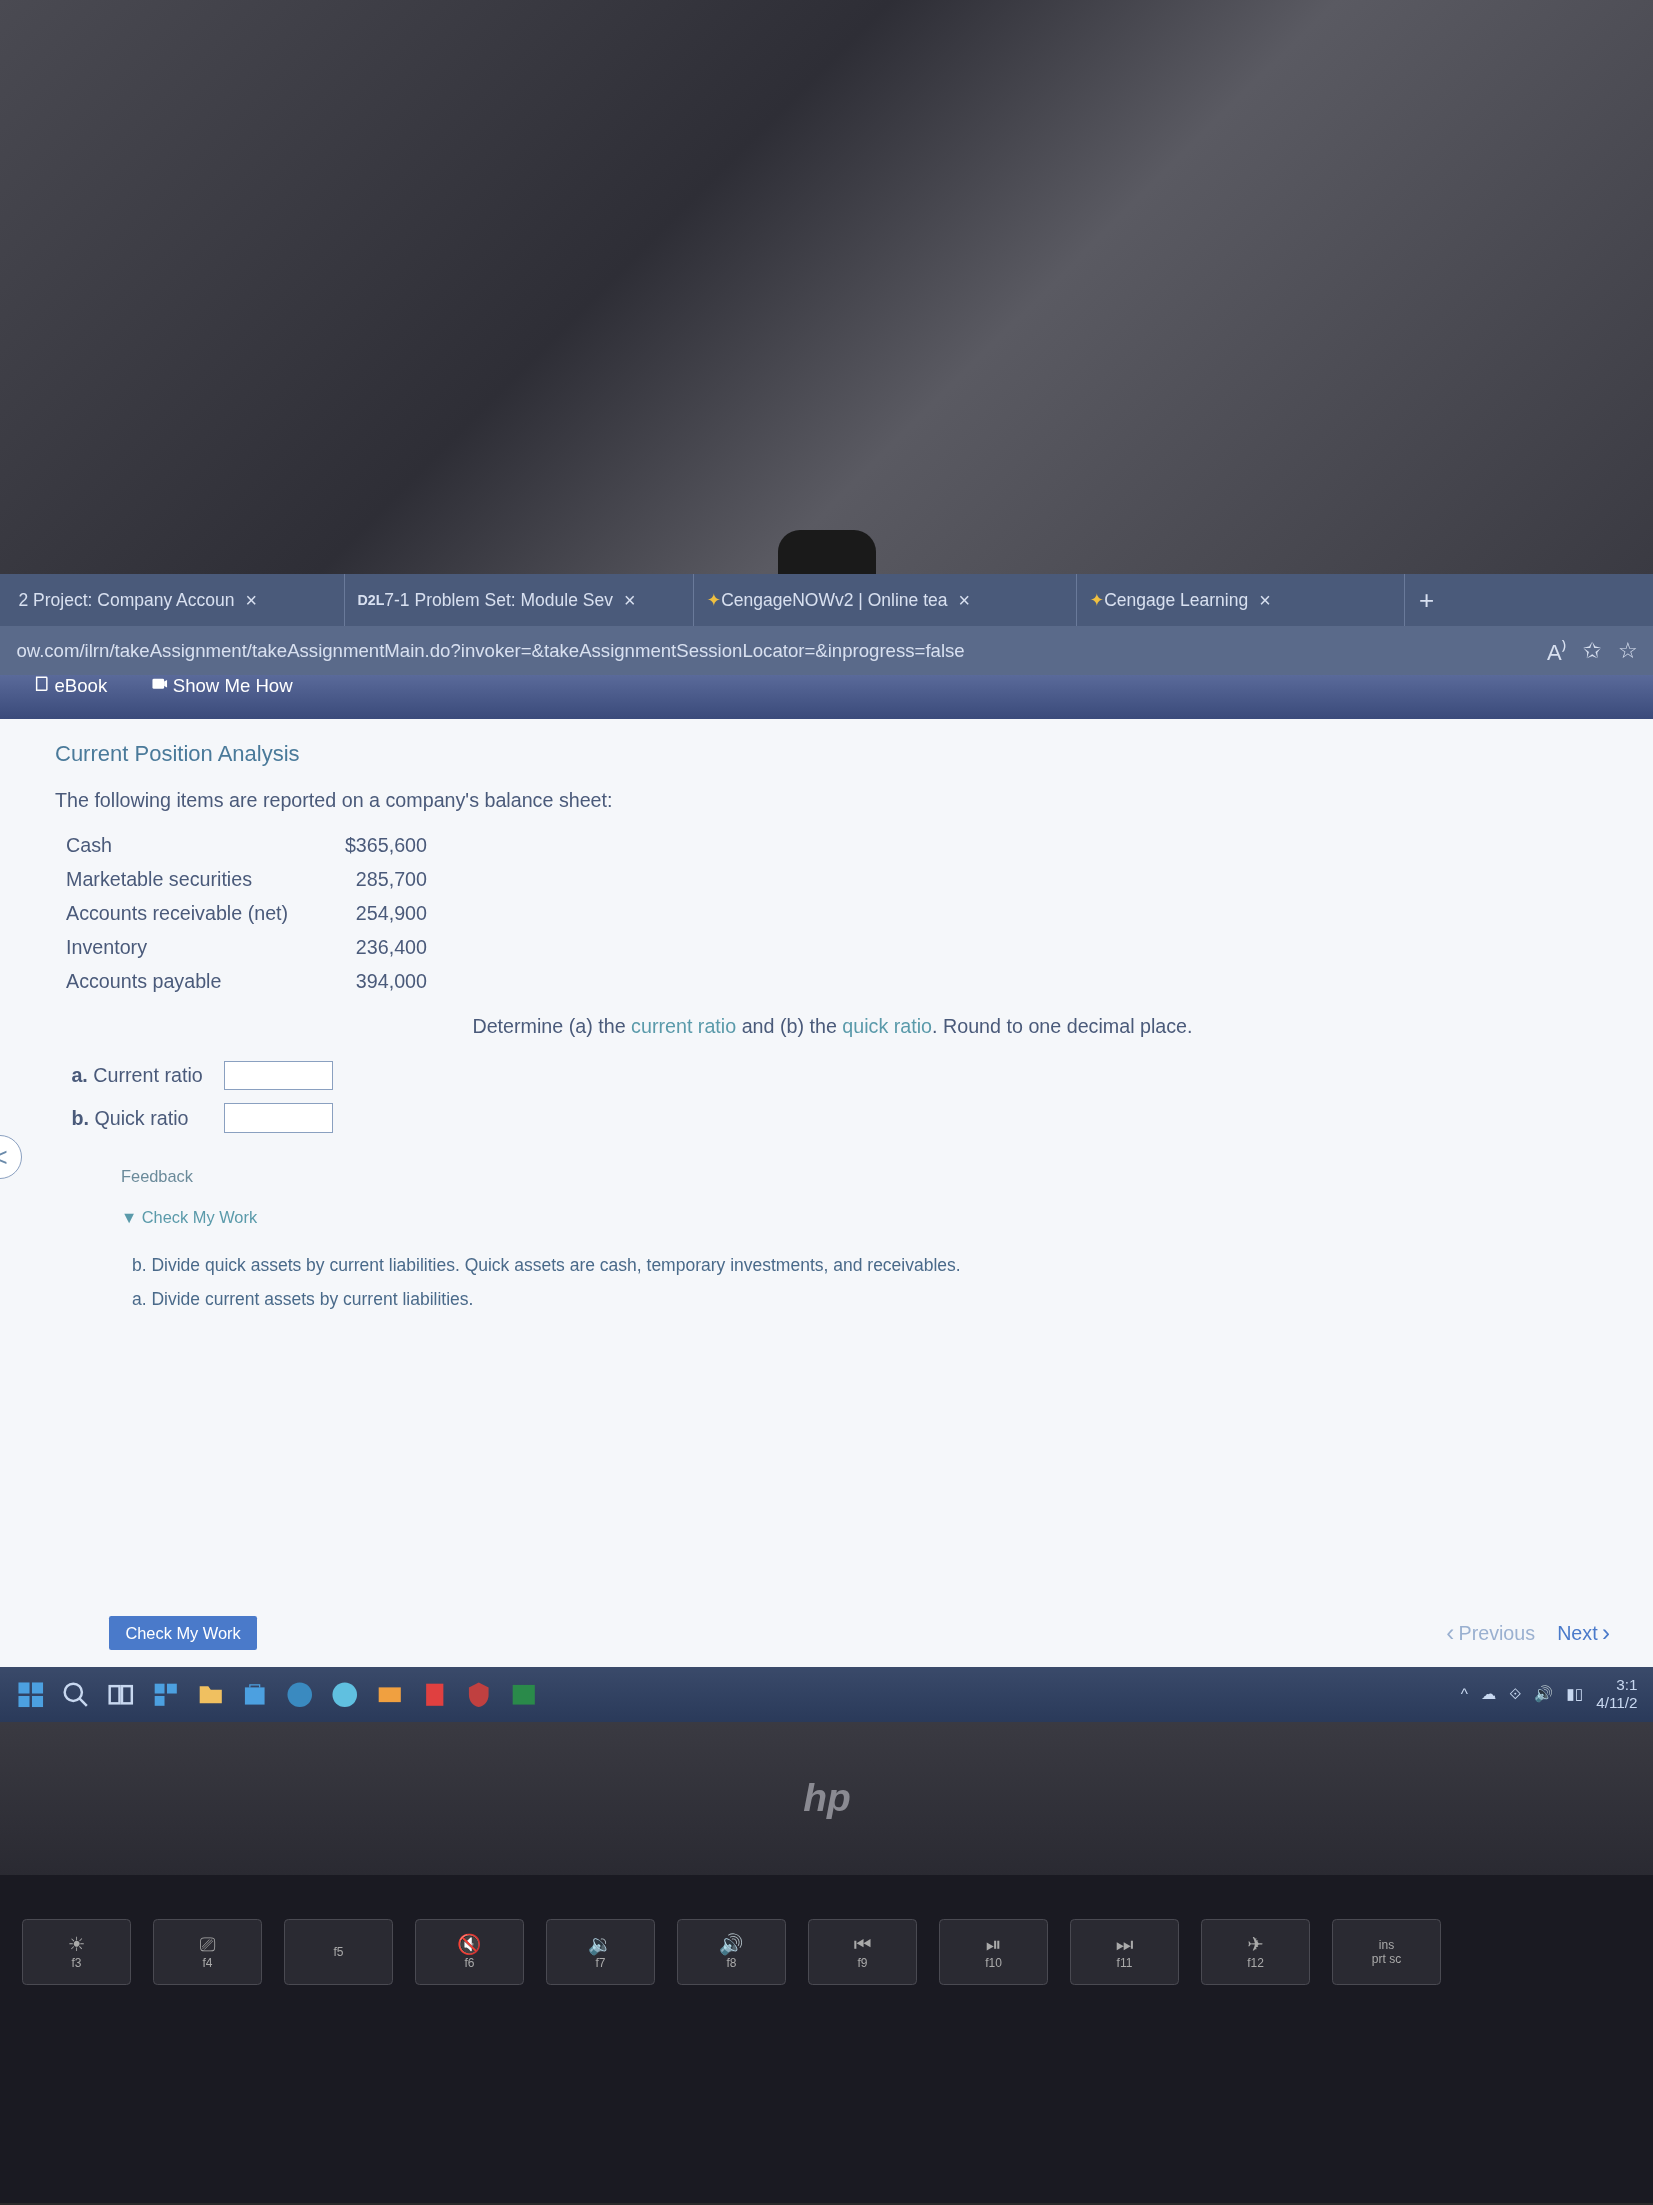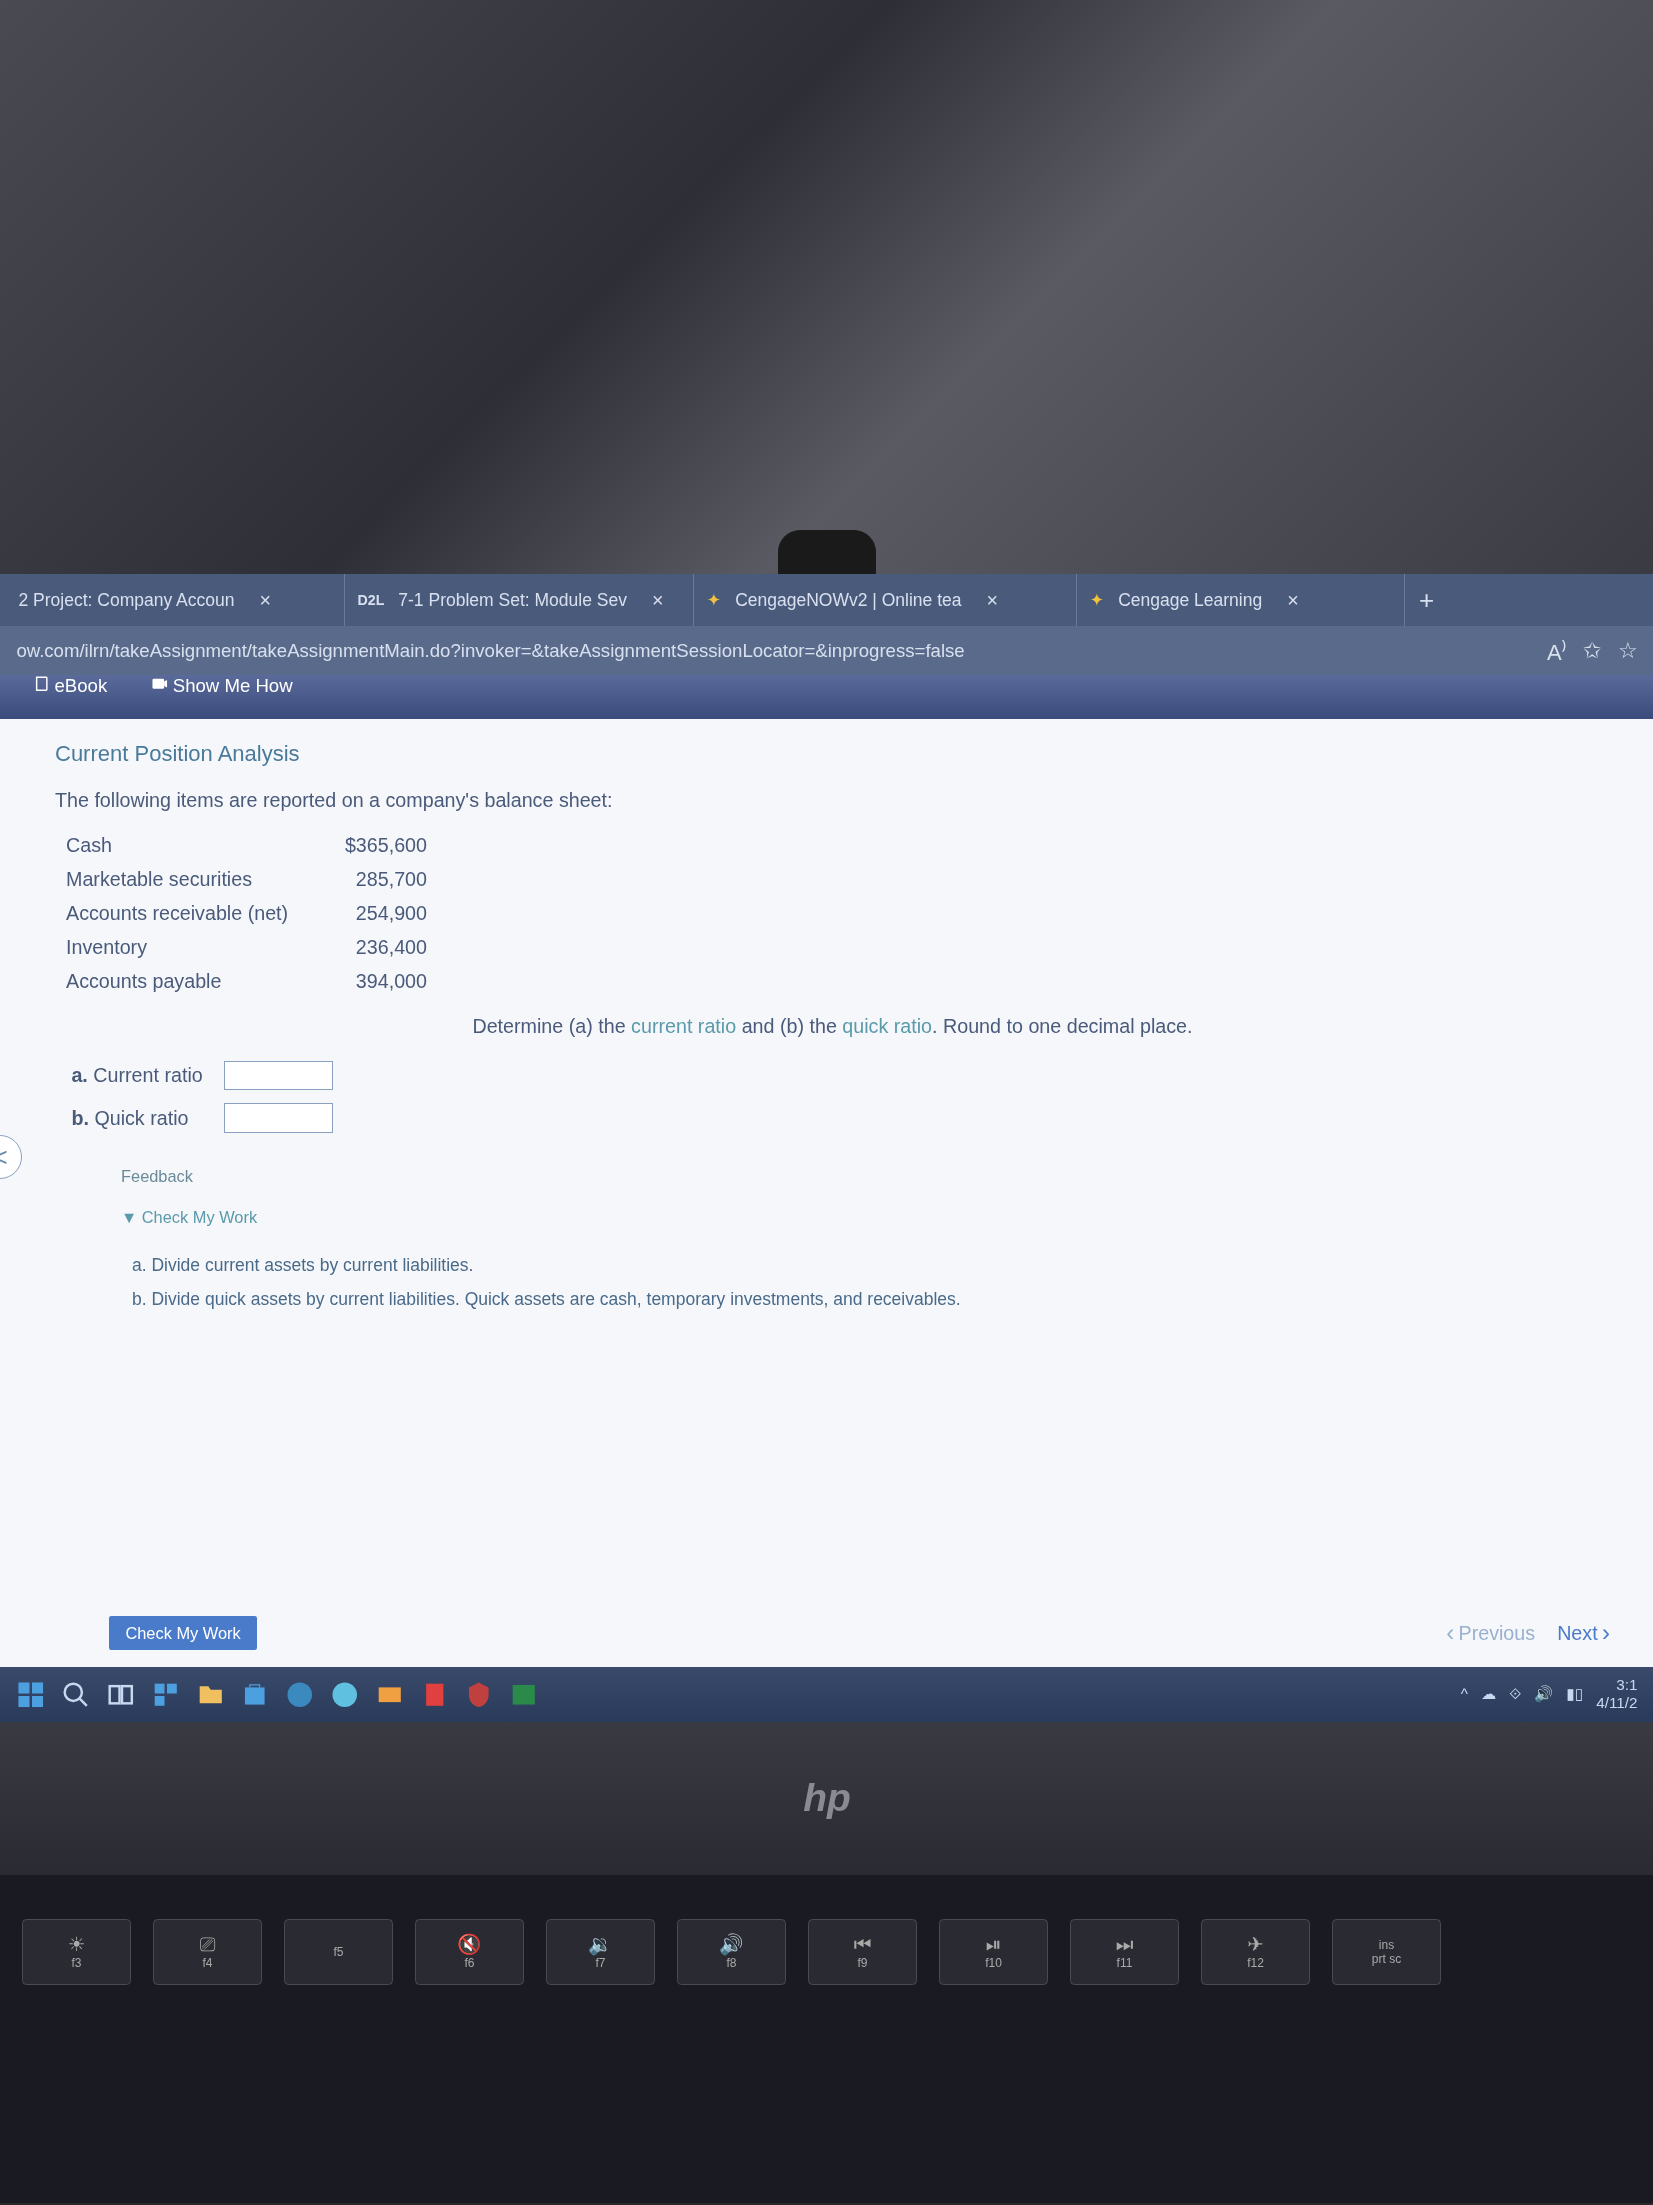--- a/index.html
+++ b/index.html
@@ -18,21 +18,21 @@
 .laptop-screen {
   width: 100%;
   background: #d8e0e8;
 }
 
 .browser-tabs {
   display: flex; align-items: center;
   background: #4a5a7a; height: 52px; padding: 0 5.5px;
 }
 .tab {
-  display: flex; align-items: center; gap: 14px;
+  display: flex; align-items: center; gap: 0;
   padding: 0 13px; height: 52px;
   color: #d8e0f0; font-size: 17.5px;
   border-right: 0.5px solid #6a7a9a;
   white-space: nowrap; overflow: hidden;
 }
 .tab-close { font-size: 19.7px; color: #d8e0f0; margin-left: 11px; cursor: pointer; }
 .new-tab { width: 44px; display: flex; align-items: center; justify-content: center; color: #d8e0f0; font-size: 26px; cursor: pointer; }
 
 .url-bar {
   display: flex; align-items: center;
@@ -238,22 +238,22 @@
         <span>Quick ratio</span>
       </div>
       <input class="answer-input" type="text" style="">
     </div>
 
     <div class="nav-circle">&lt;</div>
 
     <div class="feedback-section">
       <div class="feedback-title">Feedback</div>
       <div class="check-work-label">▼ Check My Work</div>
+      <div class="feedback-item">b. Divide quick assets by current liabilities. Quick assets are cash, temporary investments, and receivables.</div>
       <div class="feedback-item">a. Divide current assets by current liabilities.</div>
-      <div class="feedback-item">b. Divide quick assets by current liabilities. Quick assets are cash, temporary investments, and receivables.</div>
     </div>
   </div>
 
   <div class="bottom-bar">
     <button class="check-btn">Check My Work</button>
     <div class="nav-buttons">
       <div class="nav-btn prev">
         <span class="chevron">‹</span>
         <span>Previous</span>
       </div>

